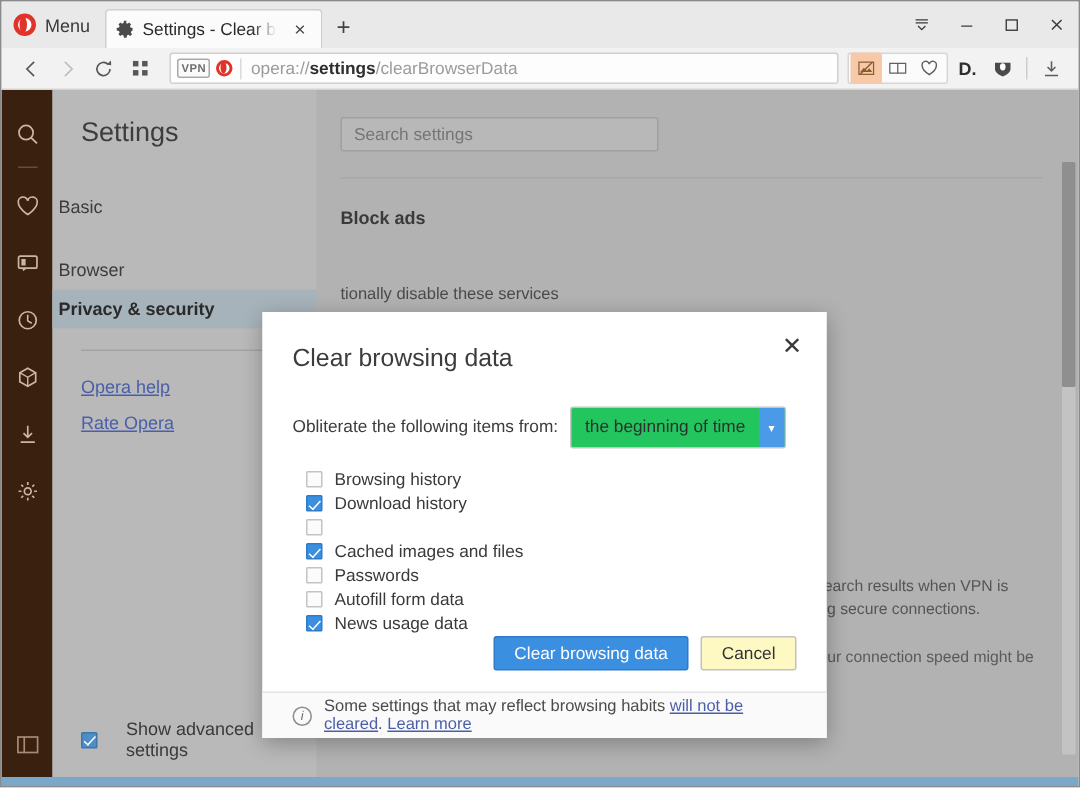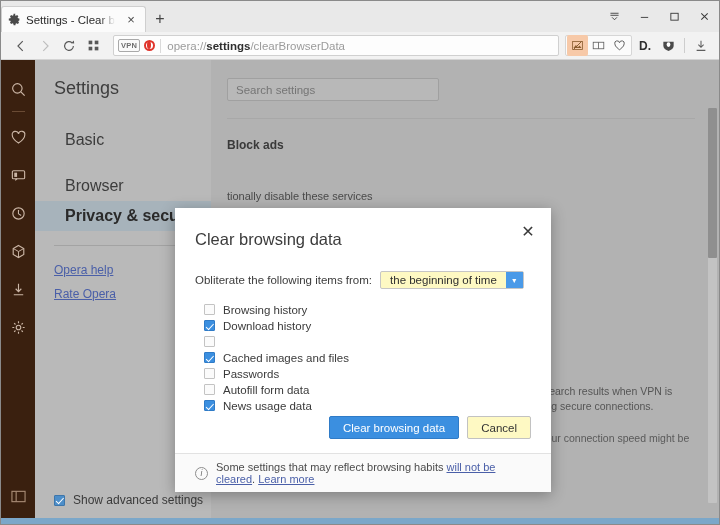--- a/index.html
+++ b/index.html
@@ -169,35 +169,35 @@
     background: #b9b9b9;
     padding-top: 18px;
     position: relative;
   }
   .settings-title {
     font-size: 18px; color: #3d3d3d;
     padding-left: 19px; margin-bottom: 26px;
     font-weight: normal;
   }
   .nav-item {
-    font-size: 16px; color: #3c3c3c;
-    padding: 6px 0 6px 30px;
+    font-size: 12px; color: #3c3c3c;
+    padding: 6px 0 6px 4px;
     cursor: pointer;
   }
   .nav-item.spaced { margin-top: 16px; }
   .nav-item.active { background: #a7b3bb; font-weight: bold; color: #2a2a2a; }
   .nav-sep { height: 1px; background: #a3a3a3; margin: 14px 19px 12px; }
   .nav-link {
     font-size: 12px; color: #4a5fa8;
     text-decoration: underline;
     padding: 5px 0 5px 19px; display: block; cursor: pointer;
   }
   .adv-check {
     position: absolute; left: 19px; bottom: 18px;
-    display: flex; align-items: center; gap: 8px;
+    display: flex; align-items: center; gap: 19px;
     font-size: 12px; color: #3a3a3a; cursor: pointer;
   }
 
   .content {
     flex: 1;
     background: #b2b2b2;
     position: relative;
     padding: 18px 24px 0 16px;
     overflow: hidden;
   }
@@ -287,22 +287,22 @@
     font-size: 16.5px; color: #3c3c3c; font-weight: normal;
     margin: 2px 0 22px 0;
   }
   .obliterate-row {
     display: flex; align-items: center; gap: 8px;
     margin-bottom: 13px;
   }
   .obliterate-label { font-size: 11.5px; color: #3c3c3c; text-align: right; }
   .select-wrap {
     display: flex; align-items: stretch;
-    height: 18px;
-    border: 1px solid #c6c6c6; background: #fef9c3;
+    height: 28px;
+    border: 1px solid #c6c6c6; background: #22c55e;
     border-radius: 2px;
     cursor: pointer;
   }
   .select-value {
     display: flex; align-items: center;
     padding: 0 9px;
     font-size: 11.5px; color: #2f2f2f;
   }
   .select-arrow {
     width: 17px;
@@ -359,20 +359,24 @@
   }
   .footer-text { font-size: 11px; color: #4b4b4b; }
   .footer-text a { color: #4a5fa8; text-decoration: underline; cursor: pointer; }
 </style>
 </head>
 <body>
 
 <div class="window">
 
   <div class="titlebar">
+    <div class="menu-btn">
+      <span class="opera-o"></span>
+      <span class="menu-label">Menu</span>
+    </div>
 
     <div class="tabstrip">
       <div class="tab">
         <span class="tab-favicon">
           <svg width="13" height="13" viewBox="0 0 16 16">
             <path fill="#4a4a4a" d="M8 5.2A2.8 2.8 0 1 0 8 10.8 2.8 2.8 0 0 0 8 5.2zm0 4.3a1.5 1.5 0 1 1 0-3 1.5 1.5 0 0 1 0 3z"></path>
             <path fill="#4a4a4a" d="M14 9.1V6.9l-1.7-.3a4.6 4.6 0 0 0-.5-1.2l1-1.4-1.6-1.6-1.4 1a4.6 4.6 0 0 0-1.2-.5L9.1 1H6.9l-.3 1.9a4.6 4.6 0 0 0-1.2.5l-1.4-1-1.6 1.6 1 1.4a4.6 4.6 0 0 0-.5 1.2L1 6.9v2.2l1.9.3c.1.4.3.8.5 1.2l-1 1.4 1.6 1.6 1.4-1c.4.2.8.4 1.2.5l.3 1.9h2.2l.3-1.9c.4-.1.8-.3 1.2-.5l1.4 1 1.6-1.6-1-1.4c.2-.4.4-.8.5-1.2L14 9.1z"></path>
           </svg>
         </span>
         <span class="tab-title">Settings - Clear browsing d</span>

